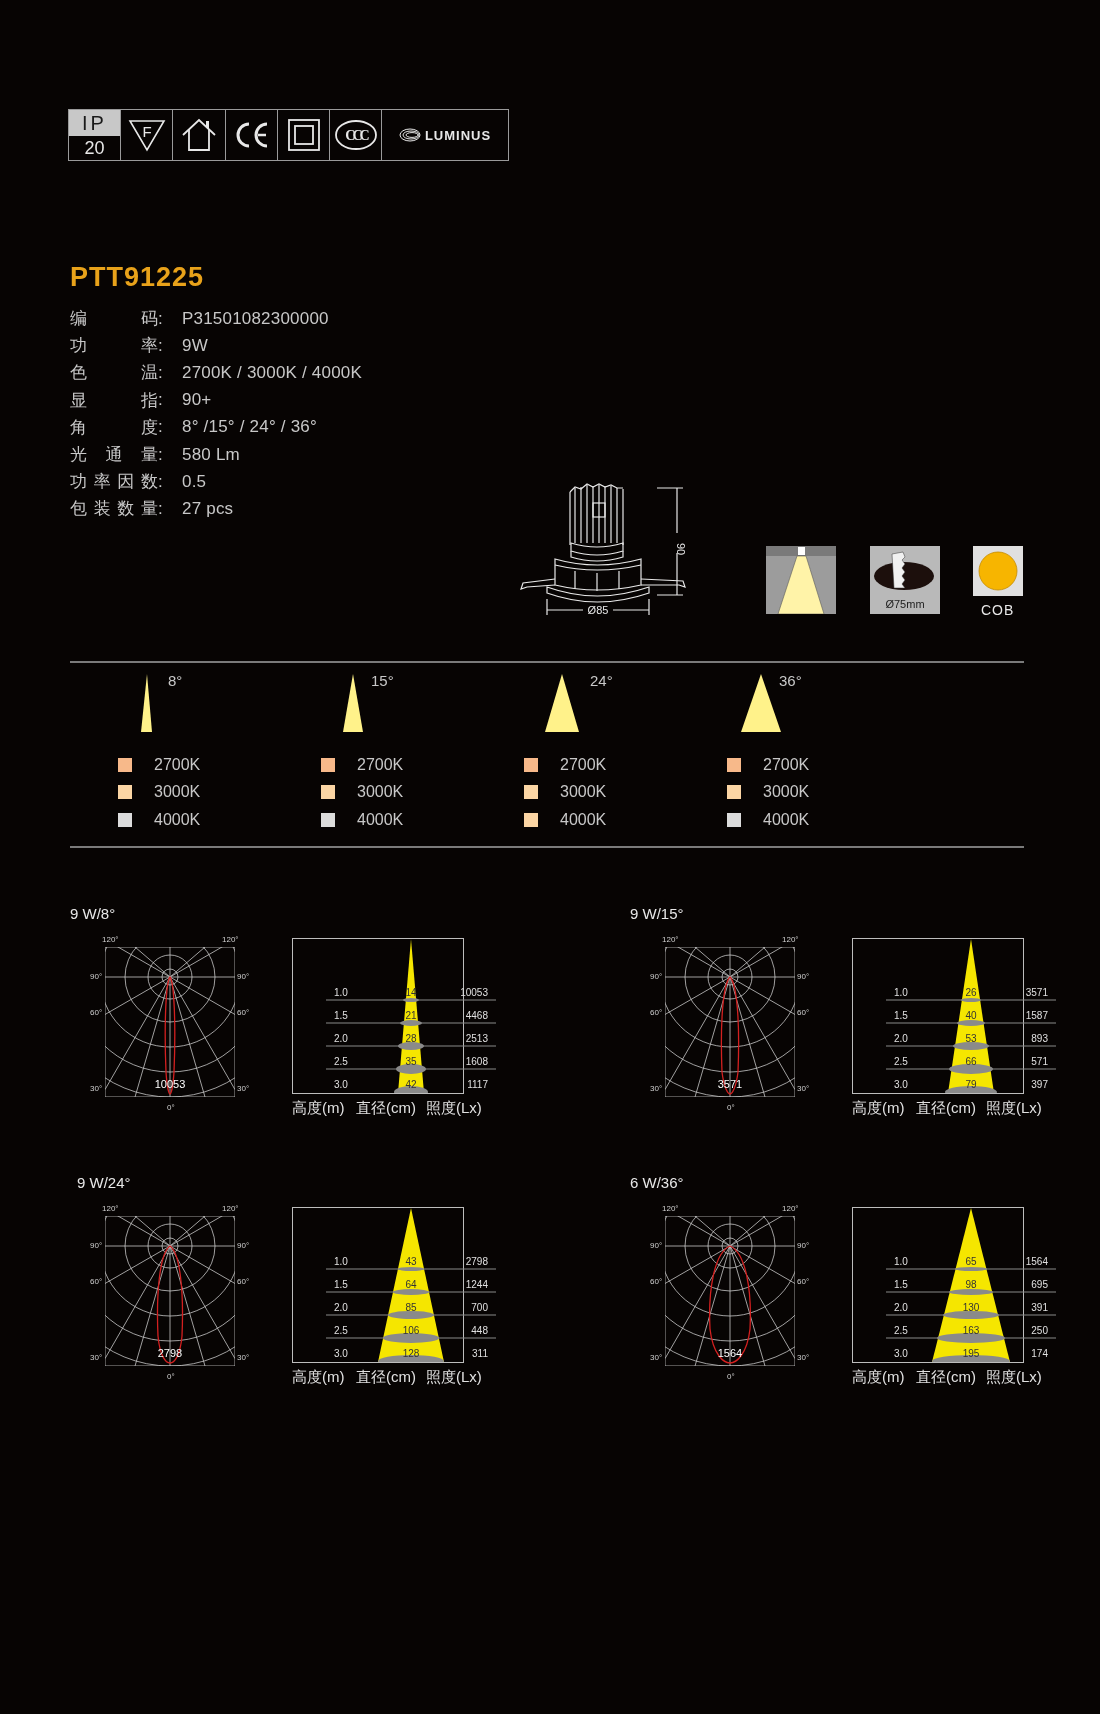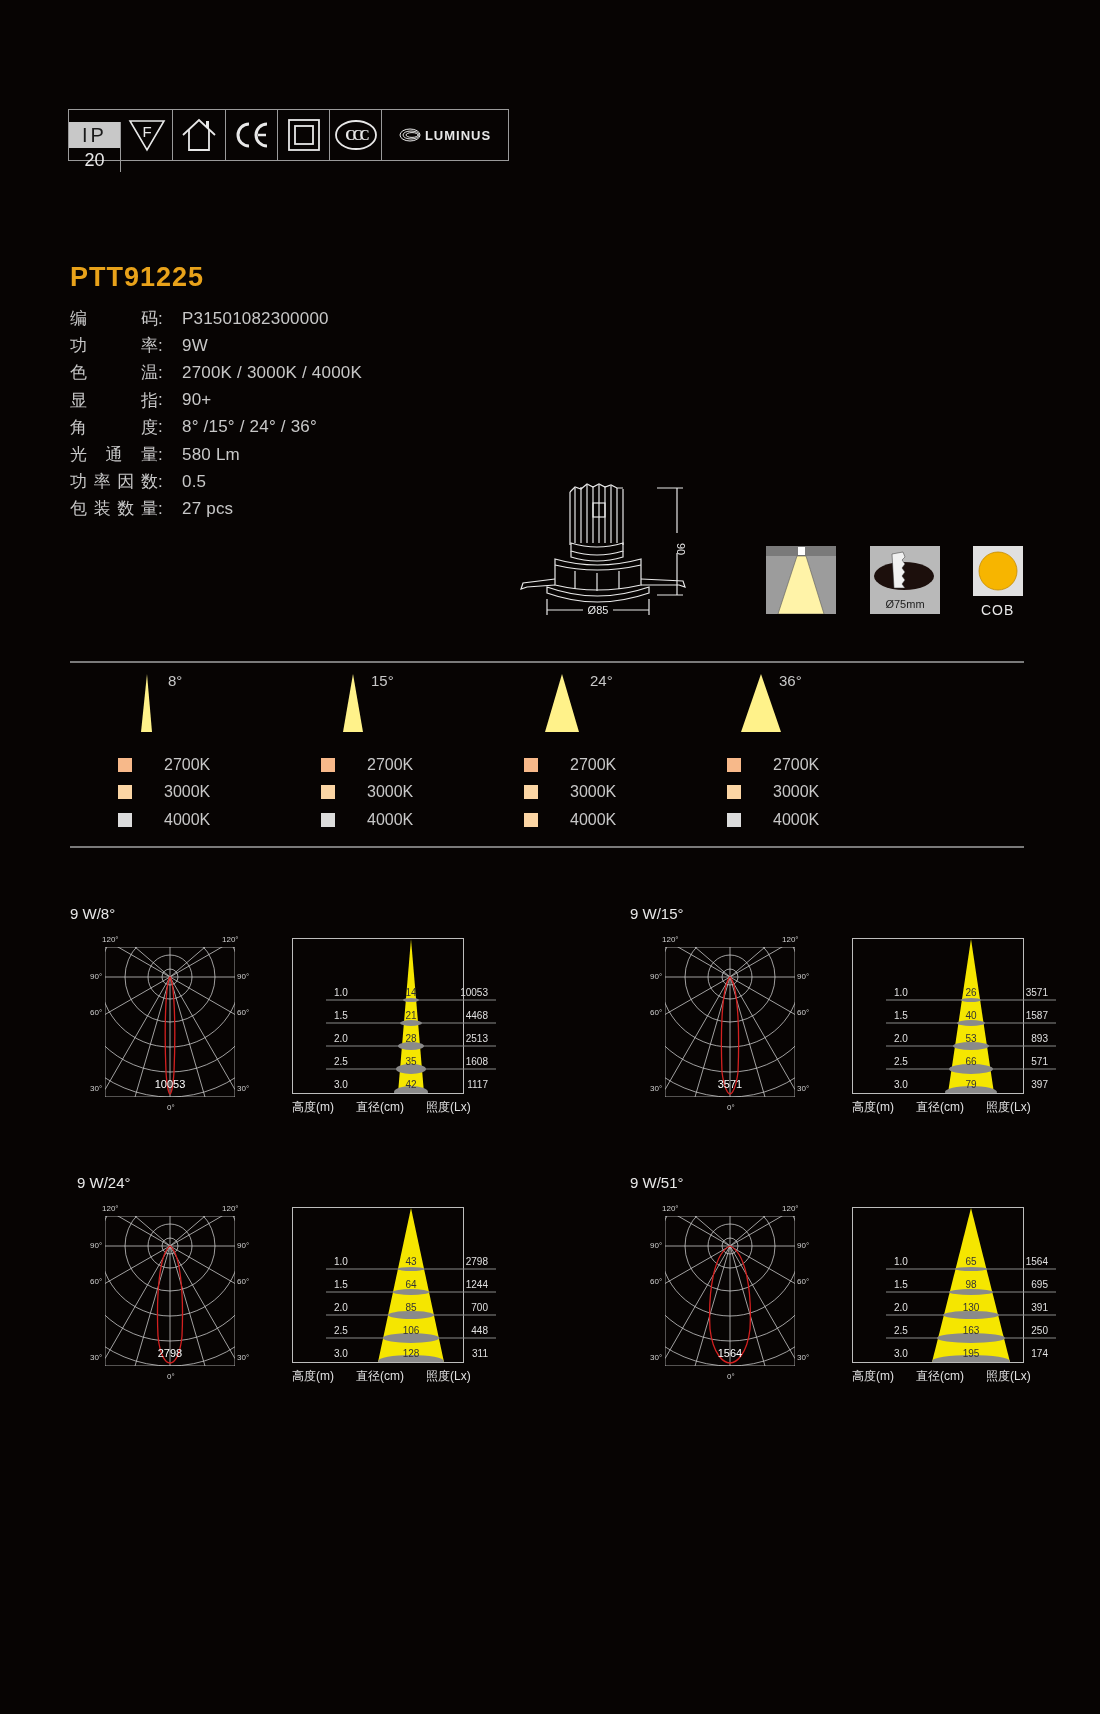--- a/index.html
+++ b/index.html
@@ -3,21 +3,21 @@
 <meta charset="utf-8">
 <style>
   * { box-sizing: border-box; margin: 0; padding: 0; }
   html, body { width: 1100px; height: 1714px; background: #070403; overflow: hidden; }
   body { position: relative; font-family: "Liberation Sans", "DejaVu Sans", sans-serif; color: #cfcfcf; }
 
   
   .cert-bar { position: absolute; left: 68px; top: 109px; height: 52px; display: flex; border: 1px solid #9a9a9a; }
   .cert-cell { height: 50px; border-right: 1px solid #9a9a9a; display: flex; align-items: center; justify-content: center; color: #e8e8e8; }
   .cert-cell:last-child { border-right: none; }
-  .ip-cell { width: 52px; flex-direction: column; margin-top: 12px; }
+  .ip-cell { width: 52px; flex-direction: column; }
   .ip-top { width: 100%; height: 26px; background: #c8c8c8; color: #1a1a1a; font-size: 20px; text-align: center; line-height: 26px; letter-spacing: 3px; }
   .ip-bottom { width: 100%; height: 24px; color: #e8e8e8; font-size: 18px; text-align: center; line-height: 24px; }
   .c52 { width: 52px; }
   .c53 { width: 53px; }
   .c52b { width: 52px; }
   .luminus-cell { width: 126px; font-size: 13px; font-weight: bold; letter-spacing: 1px; gap: 4px; }
 
   
   .product-title { position: absolute; left: 70px; top: 262px; font-size: 27px; font-weight: bold; color: #e8a21a; letter-spacing: 1px; }
   .specs { position: absolute; left: 70px; top: 305px; }
@@ -34,28 +34,28 @@
 
   
   .divider { position: absolute; left: 70px; width: 954px; height: 2px; background: #7a7a7a; }
 
   
   .beam-col { position: absolute; top: 670px; width: 200px; height: 170px; }
   .beam-angle { position: absolute; top: 2px; font-size: 15px; color: #c8c8c8; }
   .beam-tri { position: absolute; top: 4px; }
   .swatch-row { position: absolute; left: 0; display: flex; align-items: center; }
   .swatch { width: 14px; height: 14px; }
-  .swatch-label { margin-left: 32px; font-size: 16px; color: #c8c8c8; text-align: center; }
+  .swatch-label { margin-left: 22px; font-size: 16px; color: #c8c8c8; text-align: center; }
 
   
   .chart-title { position: absolute; font-size: 15px; color: #e8e8e8; }
   .polar { position: absolute; }
   .polar-label { font-family: "Liberation Sans", sans-serif; font-size: 8px; fill: #d0d0d0; }
   .lux-box { position: absolute; width: 172px; height: 156px; border: 1px solid #bdbdbd; padding-left: 33px; }
-  .lux-foot { position: absolute; font-size: 12px; color: #e0e0e0; }
+  .lux-foot { position: absolute; font-size: 15px; color: #e0e0e0; }
 </style>
 </head>
 <body>
 
 <div class="cert-bar">
   <div class="cert-cell ip-cell">
     <div class="ip-top">IP</div>
     <div class="ip-bottom">20</div>
   </div>
   <div class="cert-cell c52">
@@ -498,21 +498,21 @@
       <text x="8" y="149">3.0</text>
         <text x="85" y="149" text-anchor="middle" fill="#333">128</text>
         <text x="162" y="149" text-anchor="end">311</text>
     </g>
   </svg>
 </div>
 <div class="lux-foot" style="left:292px;top:1368px;">高度(m)</div>
 <div class="lux-foot" style="left:356px;top:1368px;">直径(cm)</div>
 <div class="lux-foot" style="left:426px;top:1368px;">照度(Lx)</div>
 
-<div class="chart-title" style="left:630px;top:1174px;">9 W/51°</div>
+<div class="chart-title" style="left:630px;top:1174px;">6 W/36°</div>
 <div class="polar" style="left:650px;top:1201px;">
   <svg width="160" height="185" viewBox="0 0 160 185">
     <use href="#polar-grid" x="15" y="15" width="130" height="150"></use>
     <path d="M80,45 C64,52 58,90 60,128 C63,154 74,162 80,162 C86,162 97,154 100,128 C102,90 96,52 80,45 Z" fill="none" stroke="#d42020" stroke-width="1.3"></path>
     <text class="polar-label" x="12" y="10">120°</text>
     <text class="polar-label" x="132" y="10">120°</text>
     <text class="polar-label" x="0" y="47">90°</text>
     <text class="polar-label" x="147" y="47">90°</text>
     <text class="polar-label" x="0" y="83">60°</text>
     <text class="polar-label" x="147" y="83">60°</text>

